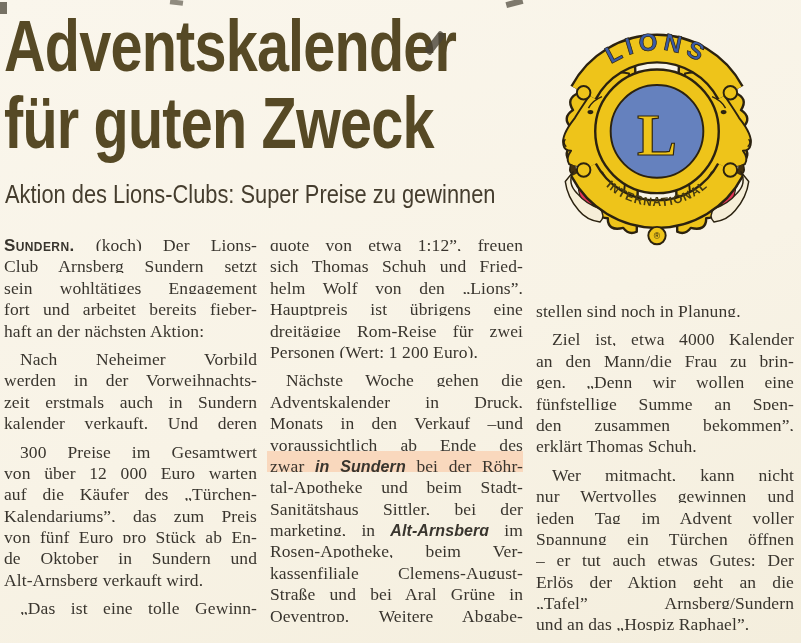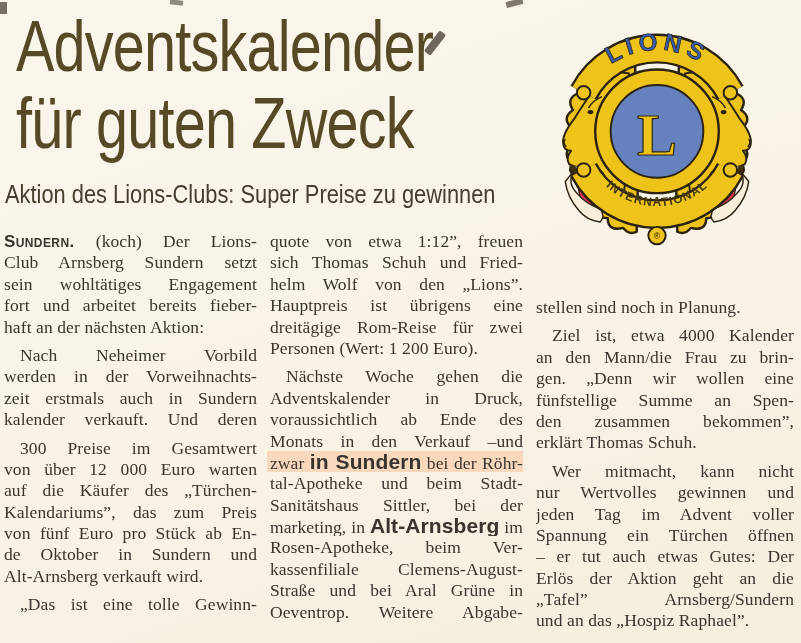--- a/index.html
+++ b/index.html
@@ -5,23 +5,23 @@
   html,body{margin:0;padding:0;}
   .page{
     position:relative;
     width:801px;height:643px;
     background:linear-gradient(160deg,#faf6ec 0%,#f8f3e6 55%,#f4eedd 100%);
     overflow:hidden;
     font-family:"Liberation Serif",serif;
   }
   
   .headline{
-    position:absolute;left:16px;top:8px;
-    font-family:"Liberation Sans",sans-serif;
-    font-weight:400;
+    position:absolute;left:4px;top:8px;
+    font-family:"Liberation Sans",sans-serif;
+    font-weight:700;
     font-size:72px;line-height:77px;
     letter-spacing:-1px;
     color:#564925;
   }
   .headline .hl-line{transform:scaleX(.8);transform-origin:left center;white-space:nowrap;}
   .subhead{
     position:absolute;left:5px;top:180px;
     font-family:"Liberation Sans",sans-serif;
     font-size:26px;line-height:28px;
     color:#453d2e;
@@ -31,35 +31,35 @@
   .col{
     position:absolute;
     font-size:17.5px;
     color:#39352e;
     letter-spacing:.1px;
   }
   .col-1{left:4px;top:230px;width:253px;}
   .col-2{left:270px;top:230px;width:253px;}
   .col-3{left:536px;top:296px;width:258px;}
   .line{
-    height:21.4px;line-height:22px;
+    height:21.4px;line-height:30px;
     text-align:justify;text-align-last:justify;
     overflow:hidden;white-space:nowrap;
   }
   .line.noj{text-align:left;text-align-last:left;}
   .line.indent{text-indent:16px;margin-top:7px;}
   .line.hl{margin-left:-3px;padding-left:3px;}
   .lead{
     font-family:"Liberation Sans",sans-serif;
     font-weight:700;font-variant:small-caps;
     font-size:17px;letter-spacing:.4px;
   }
   .b{
     font-family:"Liberation Sans",sans-serif;
-    font-weight:700;font-size:21px;
+    font-weight:700;font-size:16px;font-style:italic;
   }
   
   .logo{position:absolute;left:546px;top:10px;width:222px;height:262px;}
   
   .speck{position:absolute;background:#4a4437;}
   .speck1{left:0;top:2px;width:7px;height:12px;opacity:.75;}
   .speck2{left:170px;top:0;width:13px;height:5px;transform:rotate(7deg);opacity:.6;}
   .speck3{left:506px;top:0;width:17px;height:6px;transform:rotate(-14deg);opacity:.7;}
   .speck4{left:431px;top:30px;width:8px;height:26px;transform:rotate(38deg);opacity:.8;border-radius:2px;}
 </style>
@@ -158,22 +158,22 @@
     </div>
   <div class="col col-2" style="color: rgb(57, 53, 46);">
       <div class="line"><span>quote von etwa 1:12”, freuen</span></div>
       <div class="line"><span>sich Thomas Schuh und Fried-</span></div>
       <div class="line"><span>helm Wolf von den „Lions”.</span></div>
       <div class="line"><span>Hauptpreis ist übrigens eine</span></div>
       <div class="line"><span>dreitägige Rom-Reise für zwei</span></div>
       <div class="line noj"><span>Personen (Wert: 1 200 Euro).</span></div>
       <div class="line indent"><span>Nächste Woche gehen die</span></div>
       <div class="line"><span>Adventskalender in Druck,</span></div>
+      <div class="line"><span>Monats in den Verkauf –und</span></div>
       <div class="line"><span>voraussichtlich ab Ende des</span></div>
-      <div class="line"><span>Monats in den Verkauf –und</span></div>
       <div class="line hl" style="background: rgb(249, 216, 189);"><span>zwar </span><span class="b">in Sundern</span><span> bei der Röhr-</span></div>
       <div class="line"><span>tal-Apotheke und beim Stadt-</span></div>
       <div class="line"><span>Sanitätshaus Sittler, bei der</span></div>
       <div class="line"><span>marketing, in </span><span class="b">Alt-Arnsberg</span><span> im</span></div>
       <div class="line"><span>Rosen-Apotheke, beim Ver-</span></div>
       <div class="line"><span>kassenfiliale Clemens-August-</span></div>
       <div class="line"><span>Straße und bei Aral Grüne in</span></div>
       <div class="line"><span>Oeventrop. Weitere Abgabe-</span></div>
     </div>
   <div class="col col-3" style="color: rgb(57, 53, 46);">

